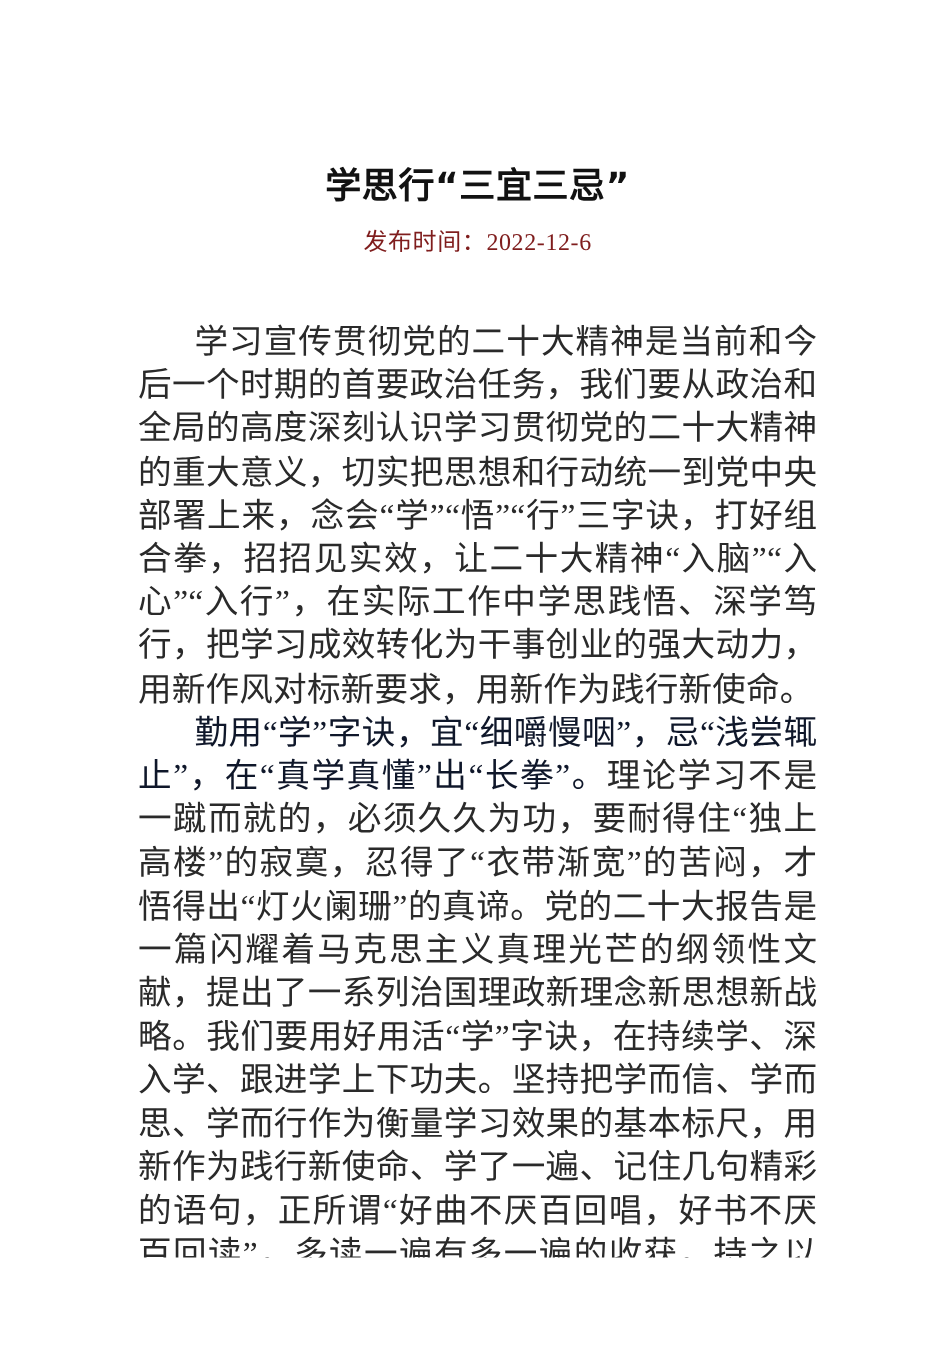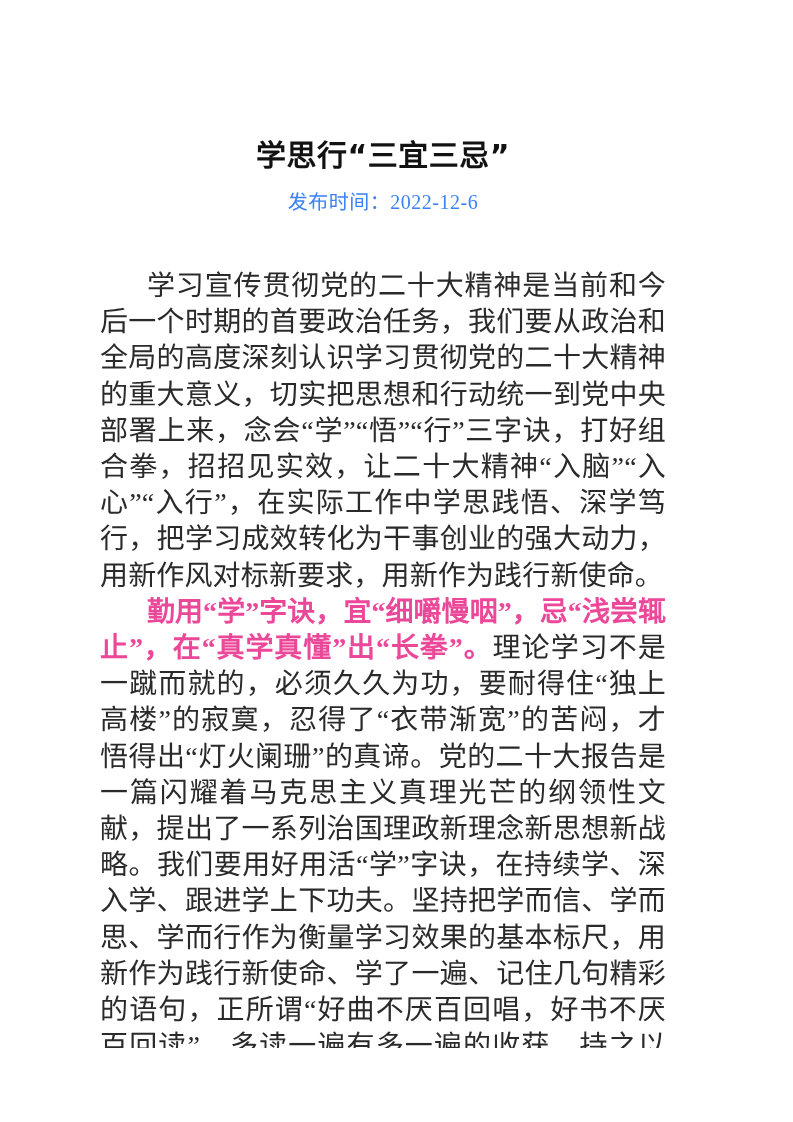--- a/index.html
+++ b/index.html
@@ -22,21 +22,21 @@
     width: 793px;
     height: 1122px;
     background: #ffffff;
     box-sizing: border-box;
     overflow: hidden;
   }
 
   
   .content {
     position: absolute;
-    left: 100px;
+    left: 115px;
     top: 0;
     width: 566px;
   }
 
   
   .doc-title {
     margin: 0;
     padding-top: 136px;
     text-align: center;
     font-family: "DejaVu Sans", "Liberation Sans", sans-serif;
@@ -50,21 +50,21 @@
 
   .doc-meta {
     margin: 0;
     padding-top: 12px;
     text-align: center;
     font-family: "Liberation Serif", "DejaVu Serif", serif;
     font-size: 20px;
     font-weight: 400;
     line-height: 28px;
     letter-spacing: 0.5px;
-    color: #3b82f6;
+    color: #7f1d1d;
   }
 
   
   .body-copy {
     padding-top: 52px;
   }
 
   .para {
     margin: 0;
     font-family: "Liberation Serif", "DejaVu Serif", serif;
@@ -76,22 +76,22 @@
     color: #2a2a2a;
     letter-spacing: 0.15px;
     word-break: break-all;
   }
 
   .para + .para {
     margin-top: 0;
   }
 
   .para .lead {
-    font-weight: 700;
-    color: #ec4899;
+    font-weight: 400;
+    color: #0f172a;
     letter-spacing: 0px;
   }
 
   
   .body-copy {
     max-height: 780px;
     overflow: hidden;
   }
 </style>
 </head>

